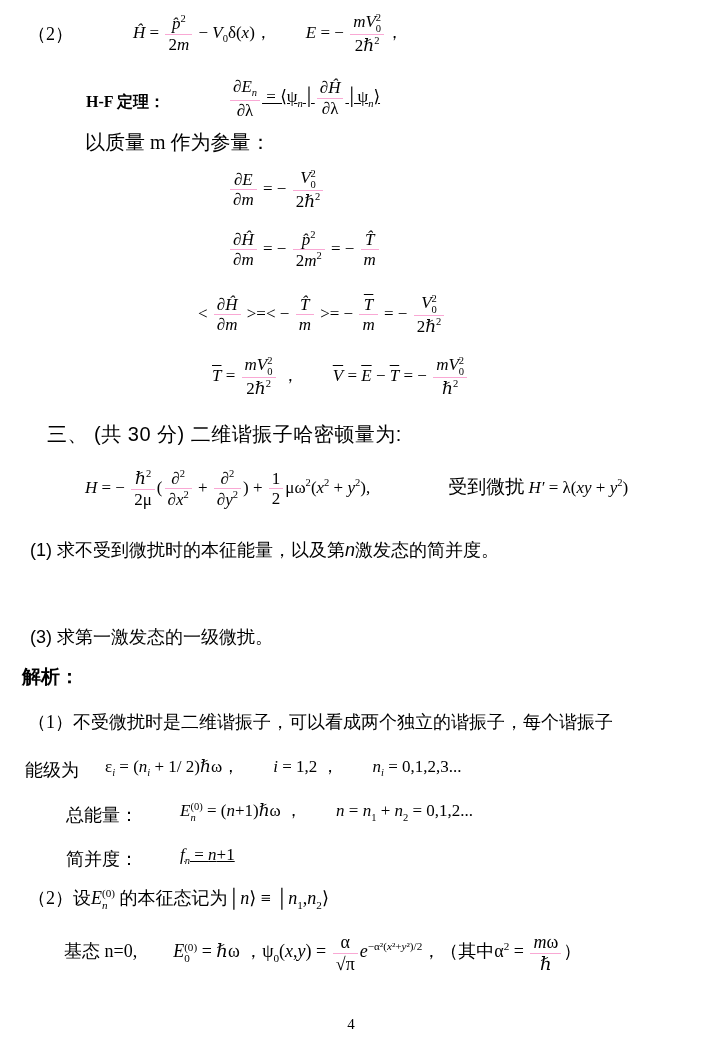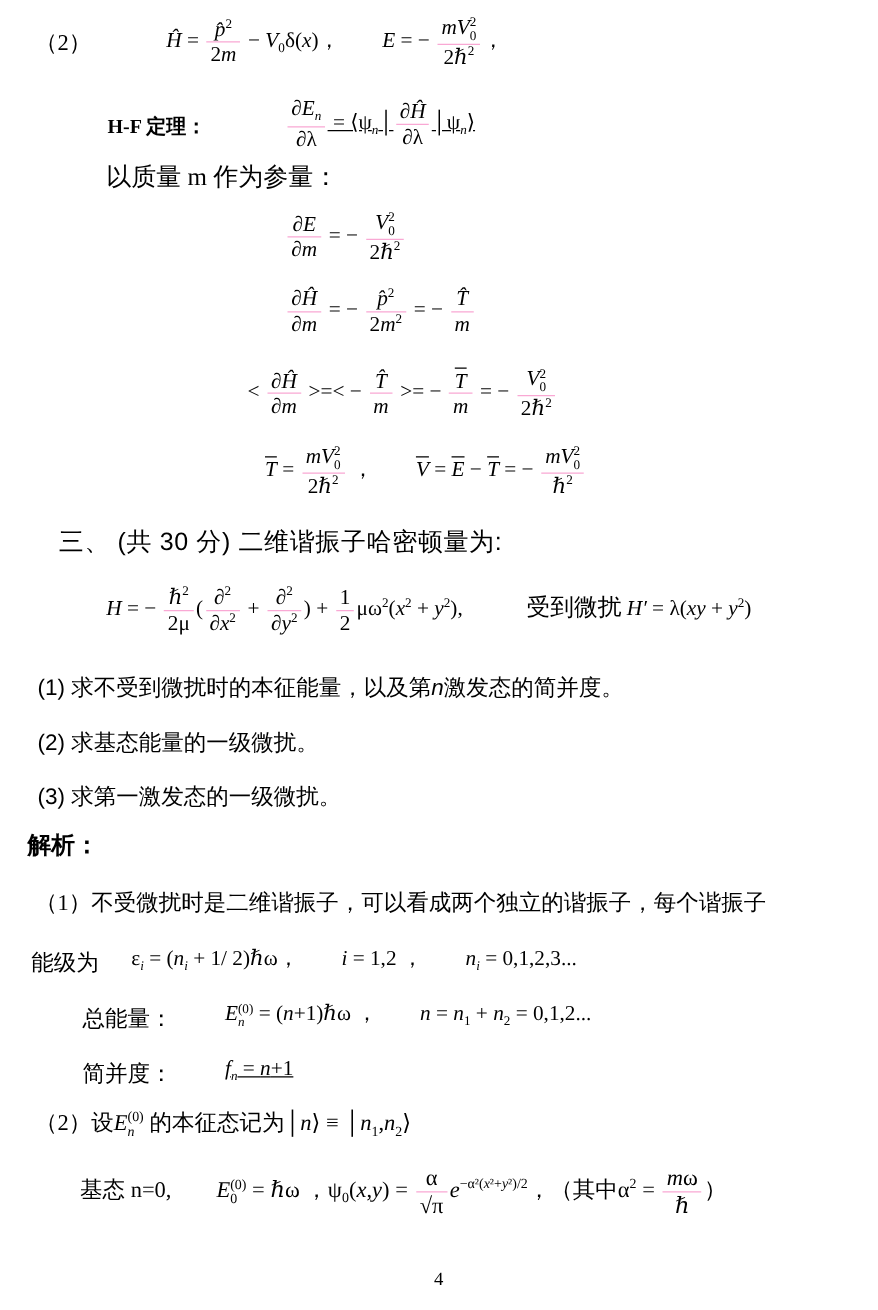--- a/index.html
+++ b/index.html
@@ -16,21 +16,21 @@
   
   .fr{display:inline-block;vertical-align:middle;text-align:center;line-height:1.15;margin:0 2px;}
   .fr .n{display:block;border-bottom:1px solid #f9a8d4;padding:0 3px;}
   .fr .d{display:block;padding:0 3px;}
   
   .ss{display:inline-block;vertical-align:-0.45em;text-align:left;font-size:0.62em;line-height:1.05;}
   .ss .t,.ss .b{display:block;}
   
   .ov{text-decoration:overline;}
   sup,sub{font-size:0.62em;}
-  .cnsans{font-family:Liberation Mono, monospace;font-size:19px;}
+  .cnsans{font-family:Liberation Mono, monospace;font-size:19px;margin-left:27px;}
   .pagenum{position:absolute;left:0;width:702px;text-align:center;font-size:15px;}
 </style>
 </head>
 <body>
 
 <div class="page">
 
   <div class="line cntext" style="left:28px;top:24px;">（2）</div>
   <div class="line math" style="left:133px;top:12px;"><i>Ĥ</i> = <span class="fr"><span class="n"><i>p̂</i><sup>2</sup></span><span class="d">2<i>m</i></span></span> − <i>V</i><sub>0</sub>δ(<i>x</i>)，  <i>E</i> = − <span class="fr"><span class="n"><i>mV</i><span class="ss"><span class="t">2</span><span class="b">0</span></span></span><span class="d">2ℏ<sup>2</sup></span></span>，</div>
 
@@ -45,21 +45,20 @@
 
   <div class="line math" style="left:198px;top:293px;">&lt; <span class="fr"><span class="n">∂<i>Ĥ</i></span><span class="d">∂<i>m</i></span></span> &gt;=&lt; − <span class="fr"><span class="n"><i>T̂</i></span><span class="d"><i>m</i></span></span> &gt;= − <span class="fr"><span class="n"><span class="ov"><i>T</i></span></span><span class="d"><i>m</i></span></span> = − <span class="fr"><span class="n"><i>V</i><span class="ss"><span class="t">2</span><span class="b">0</span></span></span><span class="d">2ℏ<sup>2</sup></span></span></div>
 
   <div class="line math" style="left:212px;top:355px;"><span class="ov"><i>T</i></span> = <span class="fr"><span class="n"><i>mV</i><span class="ss"><span class="t">2</span><span class="b">0</span></span></span><span class="d">2ℏ<sup>2</sup></span></span> ，  <span class="ov"><i>V</i></span> = <span class="ov"><i>E</i></span> − <span class="ov"><i>T</i></span> = − <span class="fr"><span class="n"><i>mV</i><span class="ss"><span class="t">2</span><span class="b">0</span></span></span><span class="d">ℏ<sup>2</sup></span></span></div>
 
   <div class="line heading" style="left:28px;top:422px;">三、 (共 30 分) 二维谐振子哈密顿量为:</div>
 
   <div class="line math" style="left:85px;top:468px;"><i>H</i> = − <span class="fr"><span class="n">ℏ<sup>2</sup></span><span class="d">2μ</span></span>(<span class="fr"><span class="n">∂<sup>2</sup></span><span class="d">∂<i>x</i><sup>2</sup></span></span> + <span class="fr"><span class="n">∂<sup>2</sup></span><span class="d">∂<i>y</i><sup>2</sup></span></span>) + <span class="fr"><span class="n">1</span><span class="d">2</span></span>μω<sup>2</sup>(<i>x</i><sup>2</sup> + <i>y</i><sup>2</sup>),   <span class="cnsans">受到微扰</span> <i>H′</i> = λ(<i>xy</i> + <i>y</i><sup>2</sup>)</div>
 
   <div class="line cnsans-line" style="left:30px;top:540px;">(1) 求不受到微扰时的本征能量，以及第<i>n</i>激发态的简并度。</div>
-  <div class="line cnsans-line" style="left:30px;top:584px;">(2) 求基态能量的一级微扰。</div>
   <div class="line cnsans-line" style="left:30px;top:627px;">(3) 求第一激发态的一级微扰。</div>
 
   <div class="line cntext bold" style="left:22px;top:666px;font-size:19px;">解析：</div>
 
   <div class="line cntext" style="left:28px;top:712px;">（1）不受微扰时是二维谐振子，可以看成两个独立的谐振子，每个谐振子</div>
 
   <div class="line cntext" style="left:25px;top:760px;">能级为</div>
   <div class="line math" style="left:105px;top:757px;">ε<sub><i>i</i></sub> = (<i>n</i><sub><i>i</i></sub> + 1/ 2)ℏω，  <i>i</i> = 1,2 ，  <i>n</i><sub><i>i</i></sub> = 0,1,2,3...</div>
 
   <div class="line cntext" style="left:66px;top:805px;">总能量：</div>

